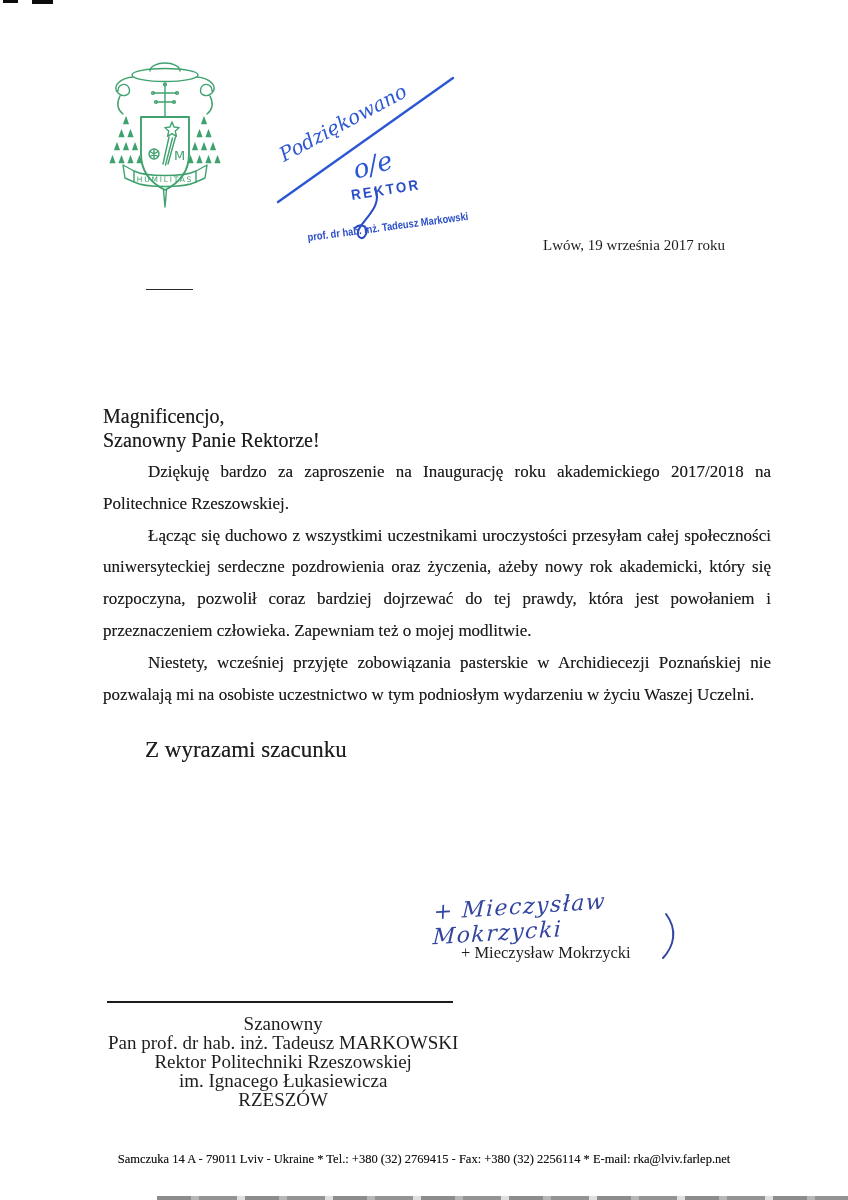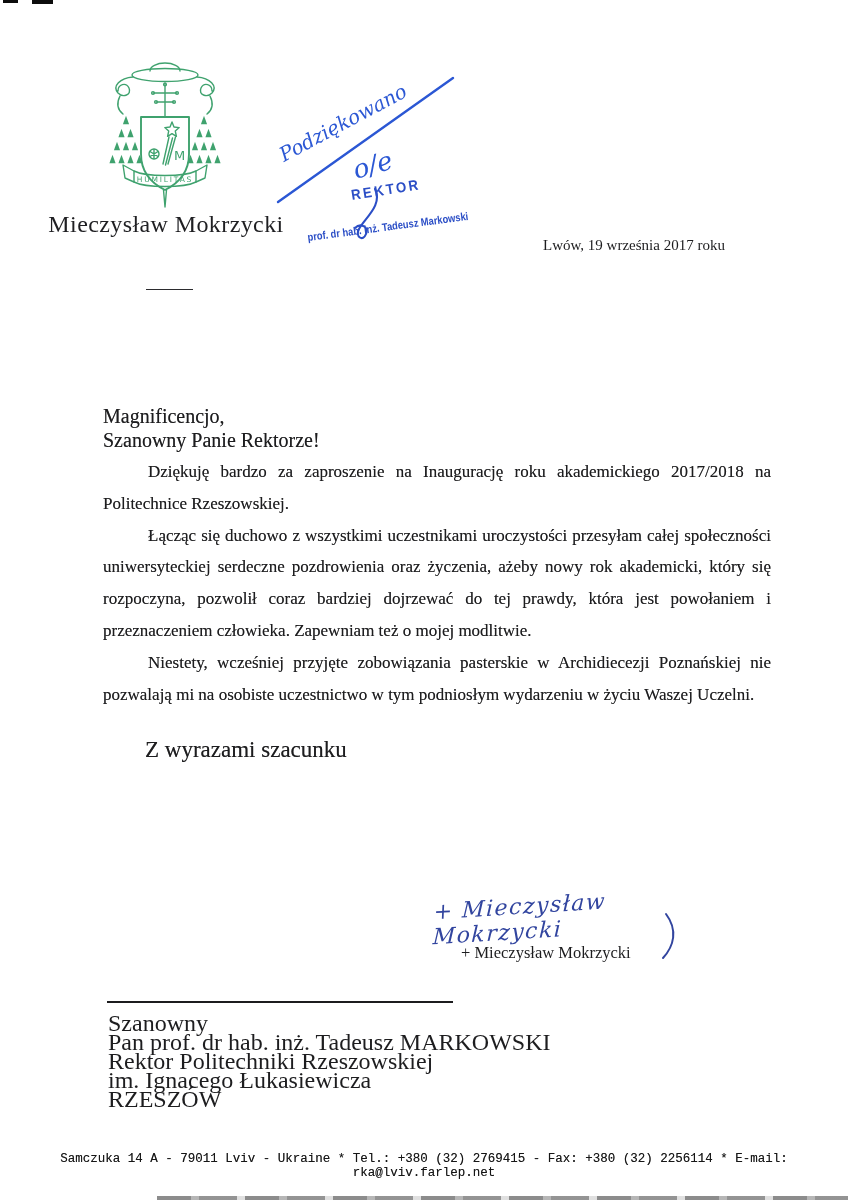--- a/index.html
+++ b/index.html
@@ -51,25 +51,25 @@
   .sig-hand{
     position:absolute;left:433px;top:890px;width:300px;
     font-family:"DejaVu Serif",serif;font-style:italic;font-size:22px;letter-spacing:1.5px;
     color:var(--signature-blue,#32459f);transform:rotate(-3.5deg) skewX(-6deg);
   }
   .sig-flourish{position:absolute;left:662px;top:912px;width:30px;height:52px;overflow:visible;}
   .sig-flourish path{stroke:var(--signature-blue,#32459f);stroke-width:2;fill:none;stroke-linecap:round;}
   .sig-printed{position:absolute;left:461px;top:943px;font-size:16.5px;}
   
   .recipient-rule{position:absolute;left:107px;top:1001px;width:346px;border-top:2px solid #1c1c1e;}
-  .recipient{position:absolute;left:108px;top:1014px;font-size:24px;line-height:19px;}
+  .recipient{position:absolute;left:108px;top:1014px;font-size:19px;line-height:19px;text-align:center;}
   
   .footer-line{
     position:absolute;left:0;top:1152px;width:848px;text-align:center;
-    font-family:Liberation Mono, monospace;font-size:12.5px;color:#161616;
+    font-family:Liberation Serif, serif;font-size:12.5px;color:#161616;
     text-shadow:0 0 .4px rgba(0,0,0,.5);
   }
 </style>
 </head>
 <body>
 
 <div class="page">
 
   <div class="artifact a1"></div>
   <div class="artifact a2"></div>
@@ -135,21 +135,20 @@
     <text x="68" y="102" font-size="13">M</text>
     <g>
       <path class="ln" d="M28,113 C40,119 78,119 90,113 L90,124 C78,130 40,130 28,124 Z"></path>
       <path class="ln" d="M28,113 L17,107 L19,120 L28,124"></path>
       <path class="ln" d="M90,113 L101,107 L99,120 L90,124"></path>
     </g>
     <path class="ln" d="M57.5,132 L59,149 L60.5,132"></path>
     <text x="59" y="124" text-anchor="middle" font-size="7.5" letter-spacing="1.8">HUMILITAS</text>
   </svg>
 
-  <div class="sender-name">Mieczysław Mokrzycki</div>
   <div class="sender-divider"></div>
 
   <svg class="annotation" viewBox="0 0 235 200" aria-hidden="true">
     <line class="slash" x1="10" y1="144" x2="185" y2="20"></line>
     <text class="hand" x="16" y="104" font-size="20" transform="rotate(-28 16 104)" textLength="141" lengthAdjust="spacingAndGlyphs">Podziękowano</text>
     <text class="hand" x="88" y="121" font-size="26" transform="rotate(-16 88 121)">o/e</text>
     <text class="stamp-text" x="84" y="142" font-size="14.5" letter-spacing="2.6" transform="rotate(-9 84 142)" textLength="70" lengthAdjust="spacingAndGlyphs">REKTOR</text>
     <path class="squiggle" d="M107,131 C115,147 97,160 91,171 C87,179 95,184 98,176 C101,168 92,165 87,170"></path>
     <text class="stamp-text" x="40" y="183" font-size="11" transform="rotate(-7.5 40 183)" textLength="162" lengthAdjust="spacingAndGlyphs">prof. dr hab. inż. Tadeusz Markowski</text>
   </svg>

